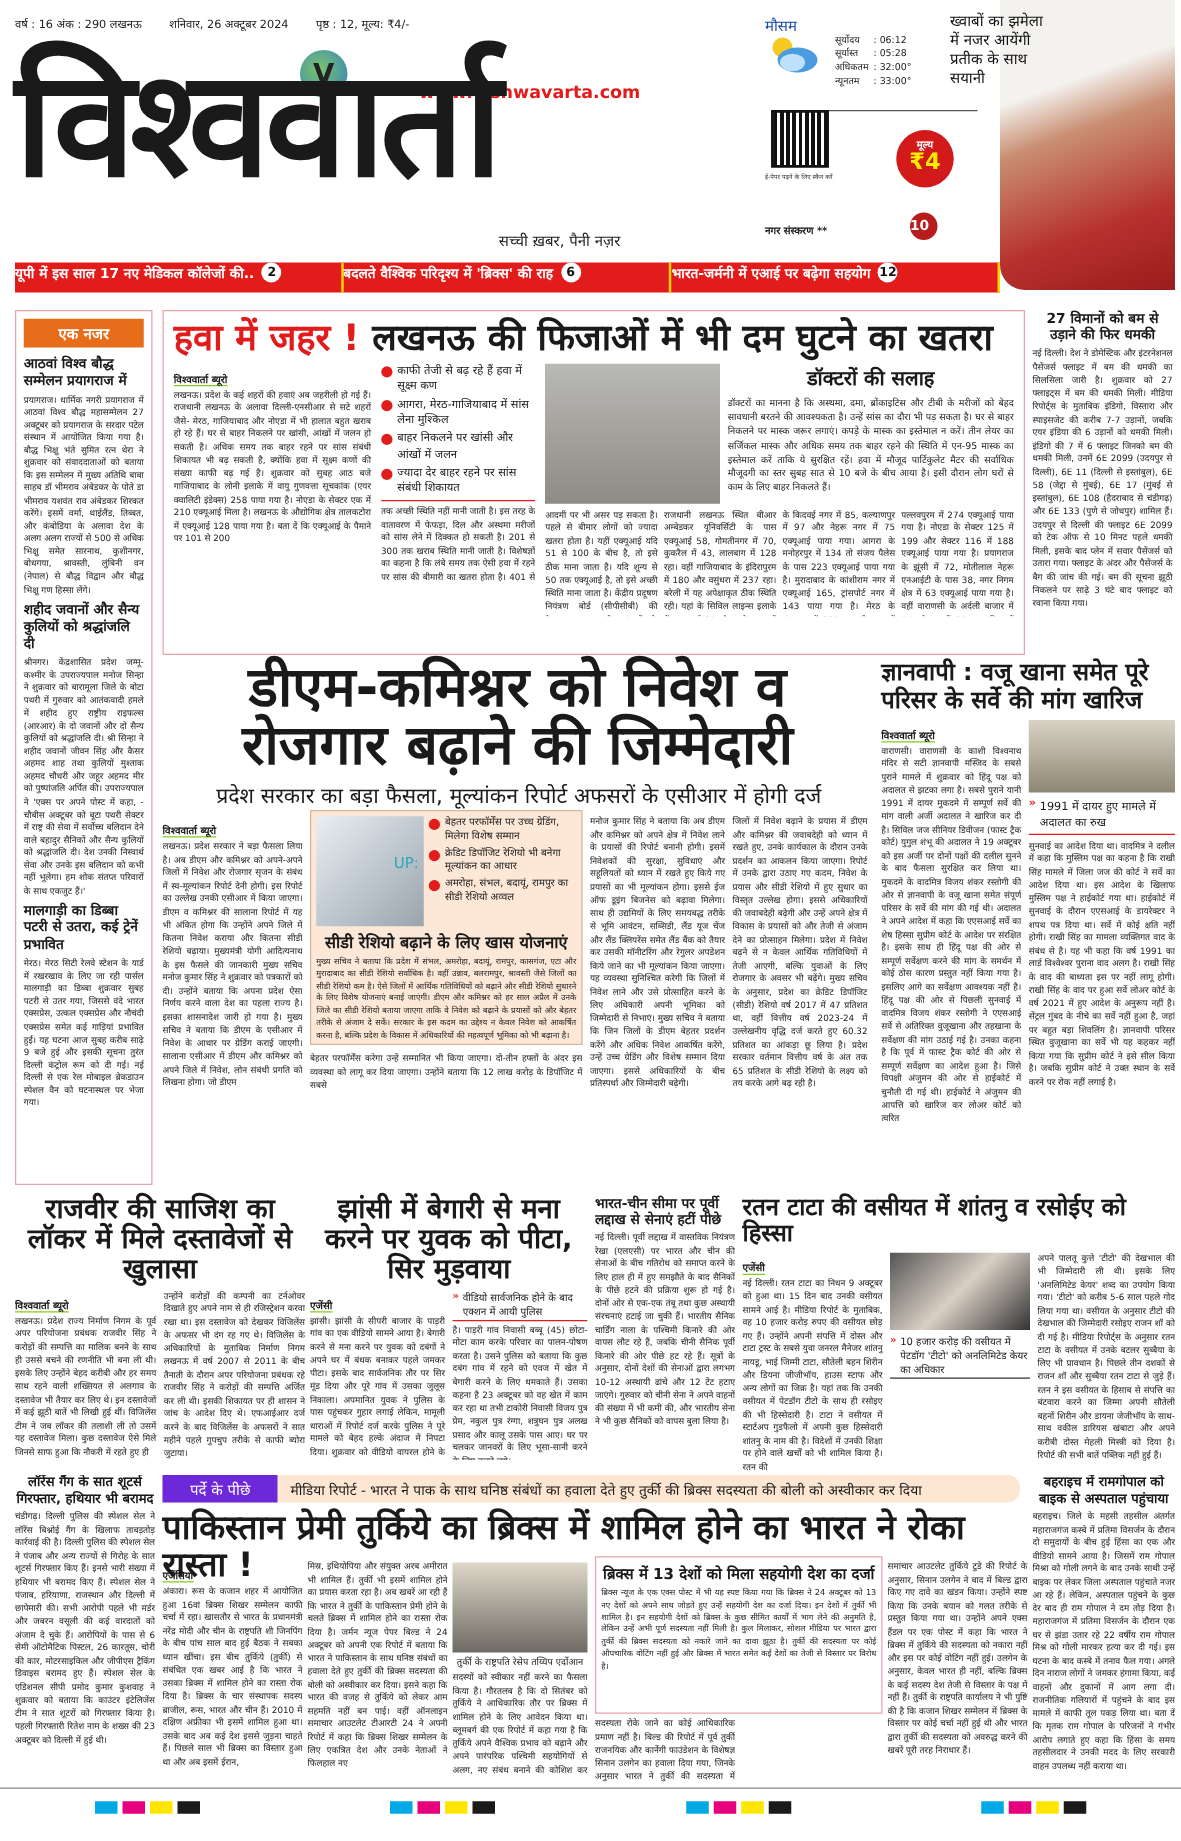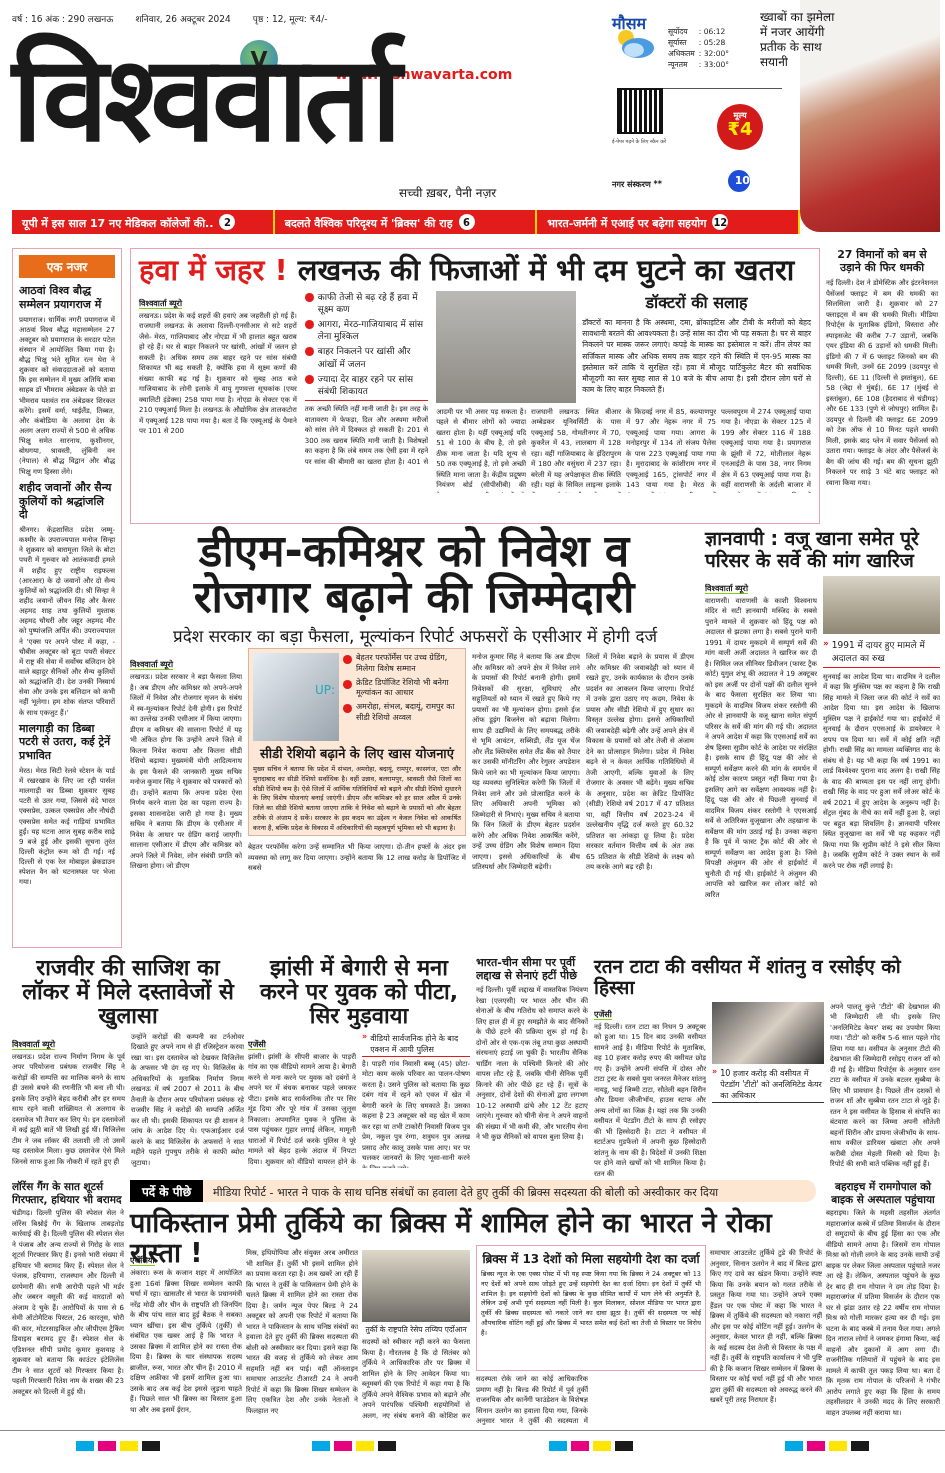--- a/index.html
+++ b/index.html
@@ -4,36 +4,36 @@
 <style>
 *{box-sizing:border-box;margin:0;padding:0}
 body{width:945px;height:1473px;background:#fff;font-family:"DejaVu Sans","Liberation Sans",sans-serif;color:#1a1a1a;position:relative;overflow:hidden}
 .abs{position:absolute}
 .meta{top:12px;left:12px;font-size:9px;color:#222;display:flex;gap:22px}
 .logo-word{top:40px;left:12px;font-family:"DejaVu Serif","Liberation Serif",serif;font-weight:900;font-size:118px;line-height:1;letter-spacing:-4px;color:#1a1a1a}
 .logo-globe{top:40px;left:240px;width:38px;height:38px;border-radius:50%;background:radial-gradient(circle at 40% 40%,#7cc36a,#2f7fc7);display:flex;align-items:center;justify-content:center;color:#222;font-weight:bold;font-size:22px}
 .site-url{top:66px;left:335px;color:#e21b1b;font-weight:bold;font-size:14px}
 .tagline{top:184px;left:399px;font-size:12px;color:#222}
 .weather{top:12px;left:612px;width:170px}
-.weather .title{color:#1a4aa8;font-weight:bold;font-size:16px}
+.weather .title{color:#1a4aa8;font-weight:normal;font-size:12px}
 .weather .icon{position:absolute;top:14px;left:0;width:44px;height:34px}
 .weather table{position:absolute;top:14px;left:56px;font-size:7.5px;border-collapse:collapse}
 .weather td{padding:0 4px 1px 0}
 .weather .rule{position:absolute;top:76px;left:10px;width:160px;border-top:1px solid #555}
 .qr{top:88px;left:617px;width:46px;height:46px;background:repeating-linear-gradient(90deg,#111 0 3px,#fff 3px 5px),#111;border:2px solid #111}
 .qr-cap{top:138px;left:612px;font-size:5px;width:60px;color:#333}
 .price{top:104px;left:717px;width:46px;height:46px;border-radius:50%;background:#d31a1a;color:#ffeb00;text-align:center;font-weight:bold}
 .price .lbl{font-size:8px;color:#fff;display:block;margin-top:5px}
 .price .val{font-size:18px;line-height:1}
 .edition{top:178px;left:612px;font-size:8px;font-weight:bold}
-.pageno{top:170px;left:728px;width:22px;height:22px;border-radius:50%;background:#1d4ed8;color:#fff;font-size:11px;text-align:right;line-height:22px;font-weight:bold}
+.pageno{top:170px;left:728px;width:22px;height:22px;border-radius:50%;background:#b91c1c;color:#fff;font-size:11px;text-align:left;line-height:22px;font-weight:bold}
 .promo-text{top:10px;left:760px;font-size:12px;line-height:1.25;color:#111;width:80px}
 .promo-photo{top:0;left:800px;width:140px;height:232px;background:linear-gradient(160deg,#f4f2ef 0%,#f4f2ef 30%,#c98f73 45%,#b7322f 75%,#9a1c1c 100%);border-radius:0 0 0 20px}
 .teaser{top:210px;left:12px;width:788px;height:24px;background:#e21b1b;display:flex}
-.teaser .t{flex:1;color:#fff;font-size:11px;font-weight:bold;display:flex;align-items:center;padding-left:10px;gap:6px;border-right:2px solid #ffd400}
+.teaser .t{flex:1;color:#fff;font-size:11px;font-weight:bold;display:flex;gap:6px;border-right:2px solid #ffd400}
 .teaser .n{width:16px;height:16px;border-radius:50%;background:#fff;color:#111;font-size:10px;display:inline-flex;align-items:center;justify-content:center}
 .box{border:1px solid #e9a3ae}
 .sidebar{top:248px;left:12px;width:110px;height:700px;padding:6px}
 .ek{background:#e86d1a;color:#fff;text-align:center;font-weight:bold;font-size:12px;padding:3px 0;margin-bottom:6px}
 .s-h{font-size:11px;font-weight:bold;line-height:1.25;margin:3px 0}
 .s-p{font-size:7px;line-height:1.45;color:#222;text-align:justify;margin-bottom:4px}
 .lead{top:248px;left:130px;width:690px;height:276px;padding:6px 8px}
 .lead-h{font-size:29px;font-weight:bold;line-height:1.1}
 .lead-h .red{color:#e21b1b}
 .byline{font-size:8px;font-weight:bold;border-bottom:1px solid #84cc16;display:inline-block;margin:4px 0 2px}
@@ -44,21 +44,21 @@
 .doc-box h3{font-size:16px;text-align:center;font-weight:bold;margin-bottom:4px}
 .right-col{top:248px;left:826px;width:112px}
 .right-col h3{font-size:11px;text-align:center;line-height:1.2;margin-bottom:4px}
 .big-h{top:528px;left:134px;width:560px;font-size:44px;font-weight:bold;line-height:1.05;text-align:center}
 .big-sub{top:624px;left:130px;width:570px;font-size:17px;text-align:center}
 .gyan{top:528px;left:705px;width:235px}
 .gyan h2{font-size:19px;line-height:1.15;font-weight:bold}
 .infobox{top:648px;left:248px;width:218px;height:290px;background:#fde8d7;border:1px solid #d9b59c;padding:4px}
 .h2mid{font-size:22px;font-weight:bold;line-height:1.1;text-align:center}
 .pardebar{top:1180px;left:130px;width:686px;height:22px;background:#fde7d3;border-radius:0 10px 10px 0;display:flex;align-items:center}
-.pardebar .tag{background:#000000;color:#fff;font-size:12px;font-weight:bold;padding:2px 12px;height:100%;display:flex;align-items:center}
+.pardebar .tag{background:#6d28d9;color:#fff;font-size:12px;font-weight:normal;padding:2px 22px;height:100%;display:flex;align-items:center}
 .pardebar .txt{font-size:11px;padding-left:10px}
 .turk-h{top:1208px;left:130px;width:690px;font-size:27px;font-weight:bold;line-height:1.1}
 .brics-box{top:1245px;left:476px;width:230px;height:126px;border:1px solid #e9a3ae;padding:4px}
 .regbars{top:1430px;left:0;width:945px;display:flex;justify-content:space-around;border-top:1px solid #888;padding-top:10px}
 .regbar{display:flex;gap:4px}
 .regbar span{width:18px;height:10px;display:inline-block}
 </style>
 </head>
 <body>
 
@@ -298,21 +298,21 @@
       <div style="display:flex;gap:3px;font-size:8px;margin:3px 0;border-bottom:1px solid #333;padding-bottom:2px">
         <span style="color:#e21b1b;font-weight:bold">»</span>
         <span>10 हजार करोड़ की वसीयत में पेटडॉग 'टीटो' को अनलिमिटेड केयर का अधिकार</span>
       </div>
     </div>
     <div class="col" style="flex:1">अपने पालतू कुत्ते 'टीटो' की देखभाल की भी जिम्मेदारी ली थी। इसके लिए 'अनलिमिटेड केयर' शब्द का उपयोग किया गया। 'टीटो' को करीब 5-6 साल पहले गोद लिया गया था। वसीयत के अनुसार टीटो की देखभाल की जिम्मेदारी रसोइए राजन शॉ को दी गई है। मीडिया रिपोर्ट्स के अनुसार रतन टाटा के वसीयत में उनके बटलर सुब्बैया के लिए भी प्रावधान है। पिछले तीन दशकों से राजन शॉ और सुब्बैया रतन टाटा से जुड़े हैं। रतन ने इस वसीयत के हिसाब से संपत्ति का बंटवारा करने का जिम्मा अपनी सौतेली बहनों शिरीन और डायना जेजीभॉय के साथ-साथ वकील डारियस खंबाटा और अपने करीबी दोस्त मेहली मिस्त्री को दिया है। रिपोर्ट की सभी बातें पब्लिक नहीं हुई हैं।</div>
   </div>
 </div>
 
 <div class="abs" style="top:1180px;left:12px;width:112px;height:245px;overflow:hidden">
-  <div style="font-size:10.5px;font-weight:bold;line-height:1.2;margin-bottom:3px">लॉरेंस गैंग के सात शूटर्स गिरफ्तार, हथियार भी बरामद</div>
+  <div style="font-size:10.5px;font-weight:bold;line-height:1.2;text-align:center;margin-bottom:3px">लॉरेंस गैंग के सात शूटर्स गिरफ्तार, हथियार भी बरामद</div>
   <div class="col">चंडीगढ़। दिल्ली पुलिस की स्पेशल सेल ने लॉरेंस बिश्नोई गैंग के खिलाफ ताबड़तोड़ कार्रवाई की है। दिल्ली पुलिस की स्पेशल सेल ने पंजाब और अन्य राज्यों से गिरोह के सात शूटर्स गिरफ्तार किए हैं। इनसे भारी संख्या में हथियार भी बरामद किए हैं। स्पेशल सेल ने पंजाब, हरियाणा, राजस्थान और दिल्ली में छापेमारी की। सभी आरोपी पहले भी मर्डर और जबरन वसूली की कई वारदातों को अंजाम दे चुके हैं। आरोपियों के पास से 6 सेमी ऑटोमैटिक पिस्टल, 26 कारतूस, चोरी की कार, मोटरसाइकिल और जीपीएस ट्रैकिंग डिवाइस बरामद हुए हैं। स्पेशल सेल के एडिशनल सीपी प्रमोद कुमार कुशवाह ने शुक्रवार को बताया कि काउंटर इंटेलिजेंस टीम ने सात शूटरों को गिरफ्तार किया है। पहली गिरफ्तारी रितेश नाम के शख्स की 23 अक्टूबर को दिल्ली में हुई थी।</div>
 </div>
 
 <div class="abs pardebar">
   <span class="tag">पर्दे के पीछे</span>
   <span class="txt">मीडिया रिपोर्ट - भारत ने पाक के साथ घनिष्ठ संबंधों का हवाला देते हुए तुर्की की ब्रिक्स सदस्यता की बोली को अस्वीकार कर दिया</span>
 </div>
 <div class="abs turk-h">पाकिस्तान प्रेमी तुर्किये का ब्रिक्स में शामिल होने का भारत ने रोका रास्ता !</div>
 <div class="abs" style="top:1248px;left:130px;width:112px;height:175px;overflow:hidden">
   <div class="byline">एजेंसियां</div>

